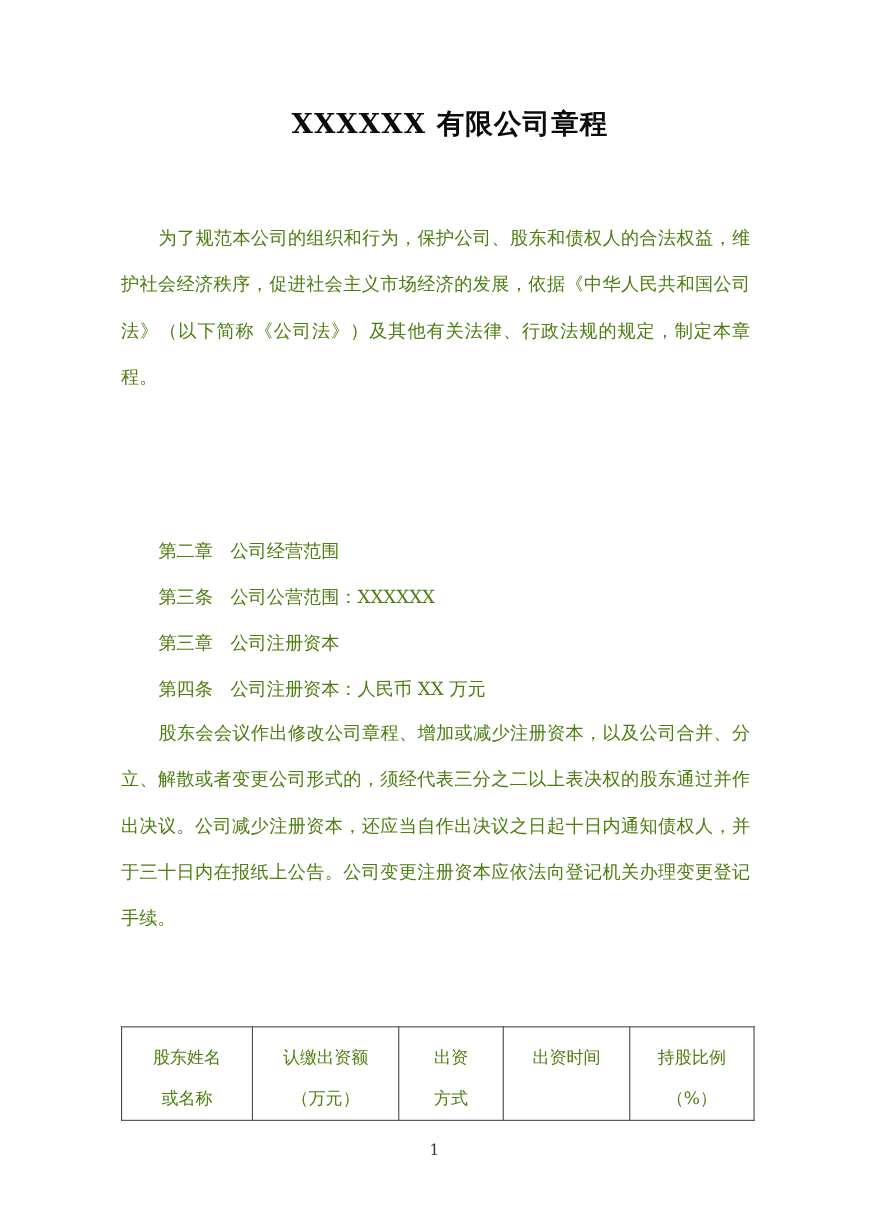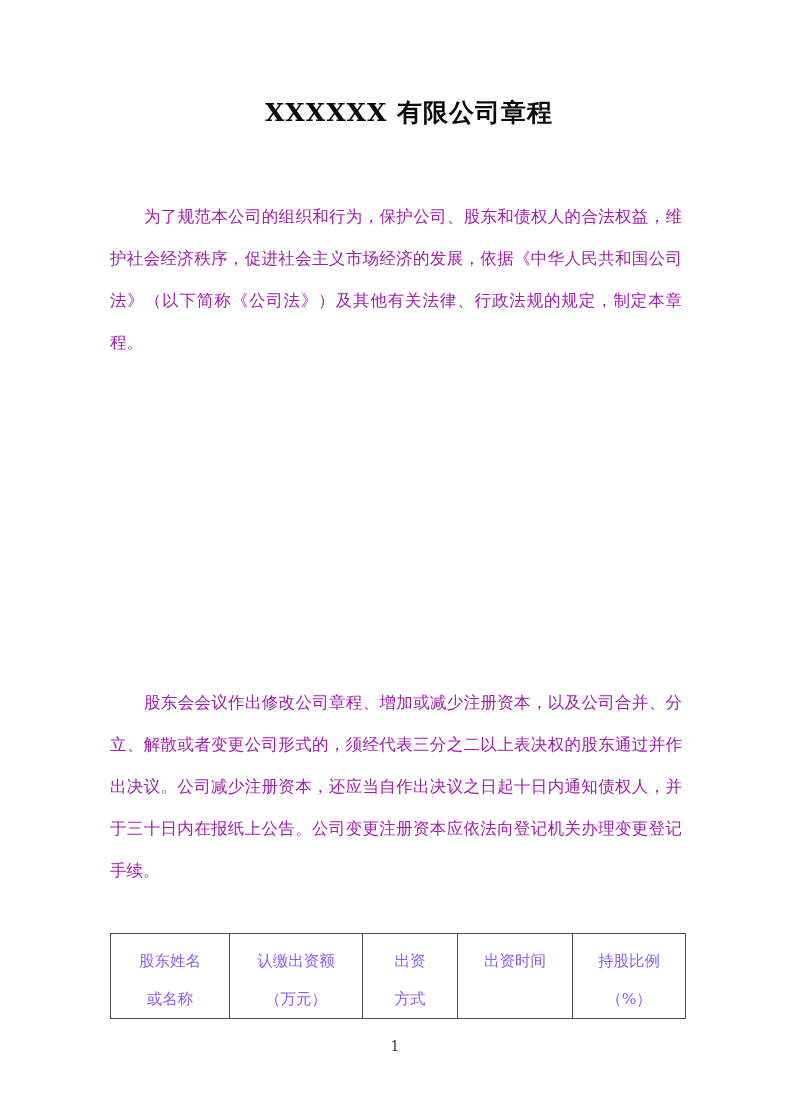--- a/index.html
+++ b/index.html
@@ -29,21 +29,21 @@
     font-size: 25px;
     letter-spacing: 1px;
     color: #0b0b0b;
     white-space: nowrap;
     padding-left: 14px;
   }
   .body-block {
     position: absolute;
     left: 110px;
     width: 572px;
-    color: #a21caf;
+    color: #4d7c0f;
     font-size: 16.5px;
     line-height: 42px;
     font-family: "DejaVu Serif", "Liberation Serif", serif;
   }
   .para {
     text-indent: 34px;
     text-align: justify;
     text-justify: inter-ideograph;
     margin: 0;
   }
@@ -52,37 +52,37 @@
     padding-left: 34px;
     white-space: nowrap;
   }
   .line-item .gap {
     display: inline-block;
     width: 16px;
   }
   #intro-para { top: 196px; }
   #clause-group-1 { top: 354px; }
   #clause-group-2 { top: 480px; }
-  #capital-para { top: 682px; }
+  #capital-para { top: 646px; }
   #clause-group-3 { top: 855px; }
 
   .sh-table {
     position: absolute;
     left: 110px;
     top: 933px;
     width: 570px;
     border-collapse: collapse;
     table-layout: fixed;
   }
   .sh-table td {
     border: 1px solid #4a4a4a;
     height: 84px;
     vertical-align: top;
     padding: 0;
-    color: #8b5cf6;
+    color: #4d7c0f;
     font-size: 15.5px;
     font-family: "DejaVu Serif", "Liberation Serif", serif;
     margin-left: 18px;
   }
   .cell-inner {
     display: block;
     padding: 8px 10px 0 10px;
     line-height: 38px;
   }
   .cell-l1 {
@@ -115,20 +115,26 @@
 
 <div class="page">
 
   <div class="doc-title">XXXXXX 有限公司章程</div>
 
   <div class="body-block" id="intro-para">
     <p class="para">为了规范本公司的组织和行为，保护公司、股东和债权人的合法权益，维护社会经济秩序，促进社会主义市场经济的发展，依据《中华人民共和国公司法》（以下简称《公司法》）及其他有关法律、行政法规的规定，制定本章程。</p>
   </div>
 
 
+  <div class="body-block" id="clause-group-2">
+    <p class="line-item"><span>第二章</span><span class="gap"></span><span>公司经营范围</span></p>
+    <p class="line-item"><span>第三条</span><span class="gap"></span><span>公司公营范围：XXXXXX</span></p>
+    <p class="line-item"><span>第三章</span><span class="gap"></span><span>公司注册资本</span></p>
+    <p class="line-item"><span>第四条</span><span class="gap"></span><span>公司注册资本：人民币 XX 万元</span></p>
+  </div>
 
   <div class="body-block" id="capital-para">
     <p class="para">股东会会议作出修改公司章程、增加或减少注册资本，以及公司合并、分立、解散或者变更公司形式的，须经代表三分之二以上表决权的股东通过并作出决议。公司减少注册资本，还应当自作出决议之日起十日内通知债权人，并于三十日内在报纸上公告。公司变更注册资本应依法向登记机关办理变更登记手续。</p>
   </div>
 
 
   <table class="sh-table">
     <tbody>
         <tr>
       <td class="col-1">

